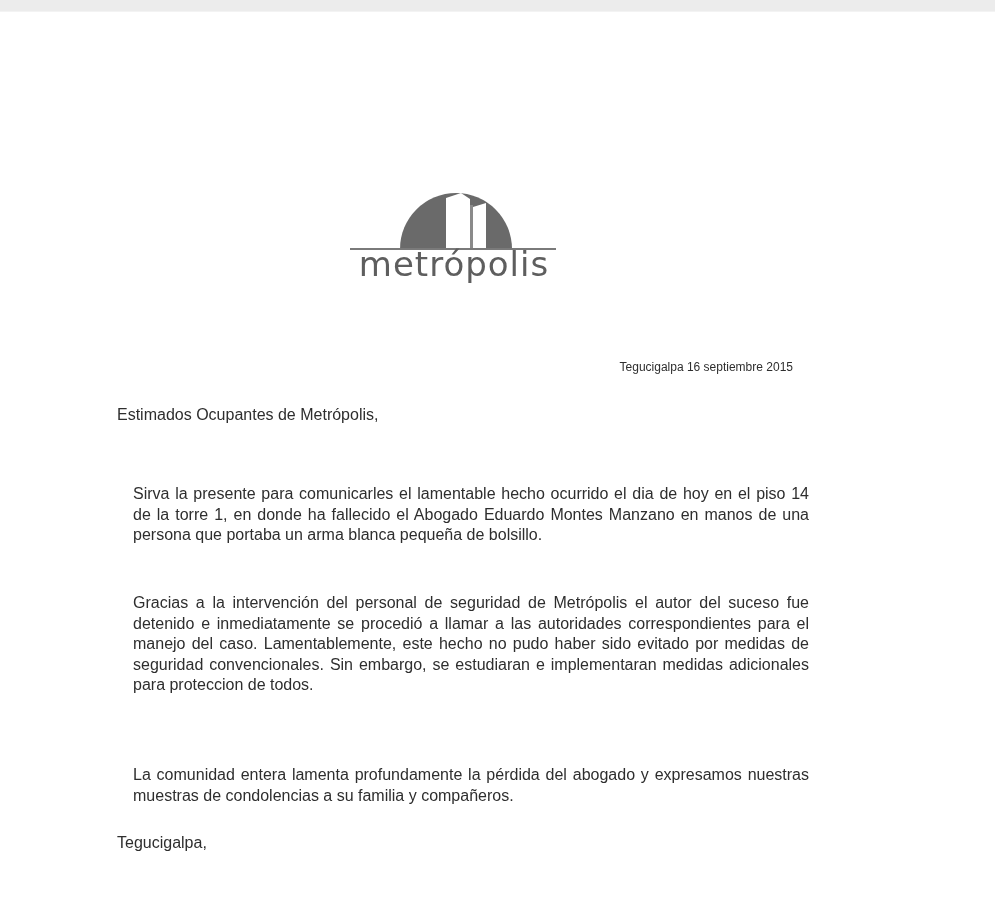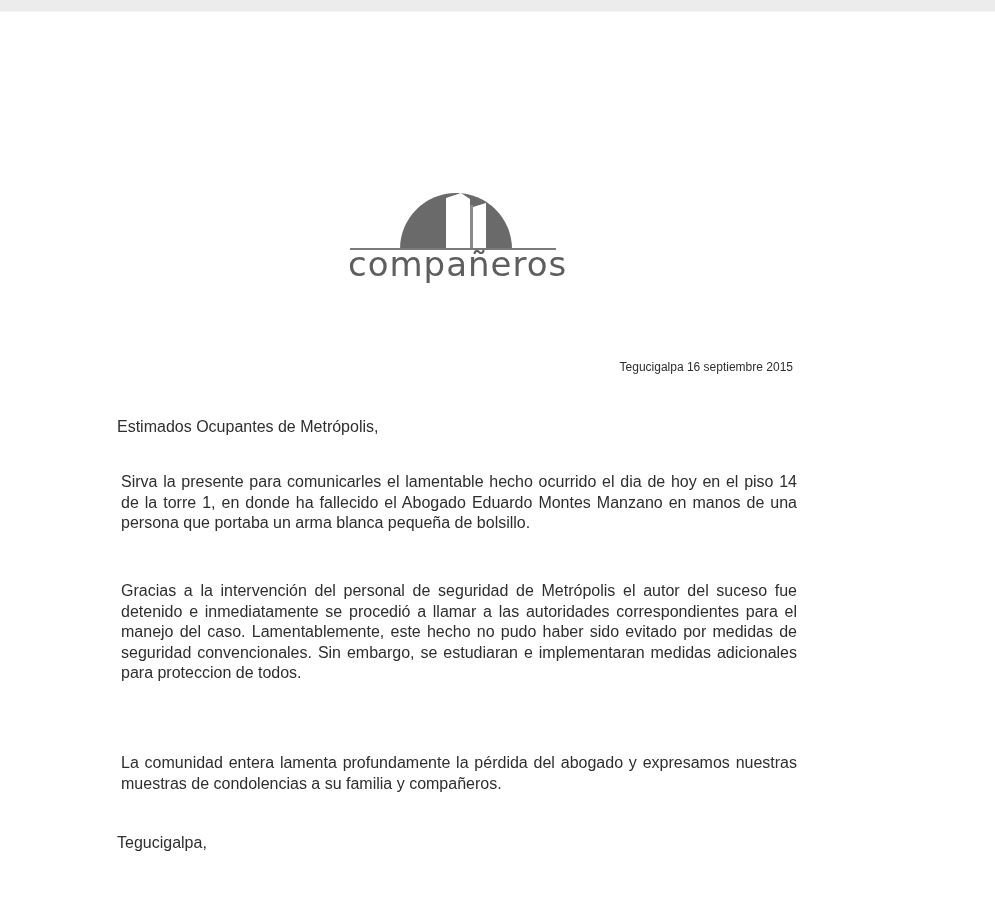--- a/index.html
+++ b/index.html
@@ -47,34 +47,34 @@
     .date {
       position: absolute;
       top: 360px;
       right: 202px;
       font-size: 12px;
       color: #2e2e2e;
     }
     .salutation {
       position: absolute;
       left: 117px;
-      top: 418px;
+      top: 406px;
       font-size: 16px;
       color: #2e2e2e;
     }
     .para {
       position: absolute;
       left: 117px;
       width: 676px;
       font-size: 16px;
       line-height: 20.5px;
       text-align: justify;
       text-align-last: left;
       color: #2e2e2e;
-      margin: 4px;
+      margin: 16px;
     }
     .p1 { top: 468px; }
     .p2 { top: 577px; }
     .p3 { top: 749px; }
     .closing {
       position: absolute;
       left: 117px;
       top: 834px;
       font-size: 16px;
       color: #2e2e2e;
@@ -89,21 +89,21 @@
   <svg width="212" height="70" viewBox="0 0 212 70">
 
     <path d="M52 68 A56 56 0 0 1 164 68 Z" fill="#6a6a6a"></path>
 
     <path d="M98 68 L98 17 L113 12 L122 18 L122 68 Z" fill="#ffffff"></path>
     <path d="M125 68 L125 26 L138 22 L138 68 Z" fill="#ffffff"></path>
     <rect x="122" y="24" width="3" height="44" fill="#8a8a8a"></rect>
 
     <rect x="2" y="67" width="206" height="2" fill="#7a7a7a"></rect>
   </svg>
-  <div class="logo-word">compañeros</div>
+  <div class="logo-word">metrópolis</div>
 </div>
 
 <div class="date">Tegucigalpa 16 septiembre 2015</div>
 
 <div class="salutation">Estimados Ocupantes de Metrópolis,</div>
 
 <p class="para p1">Sirva la presente para comunicarles el lamentable hecho ocurrido el dia de hoy en el piso 14 de la torre 1, en donde ha fallecido el Abogado Eduardo Montes Manzano en manos de una persona que portaba un arma blanca pequeña de bolsillo.</p>
 <p class="para p2">Gracias a la intervención del personal de seguridad de Metrópolis el autor del suceso fue detenido e inmediatamente se procedió a llamar a las autoridades correspondientes para el manejo del caso.  Lamentablemente, este hecho no pudo haber sido evitado por medidas de seguridad convencionales.  Sin embargo, se estudiaran e implementaran medidas adicionales para proteccion de todos.</p>
 <p class="para p3">La comunidad entera lamenta profundamente la pérdida del abogado y expresamos nuestras muestras de condolencias a su familia y compañeros.</p>
 

